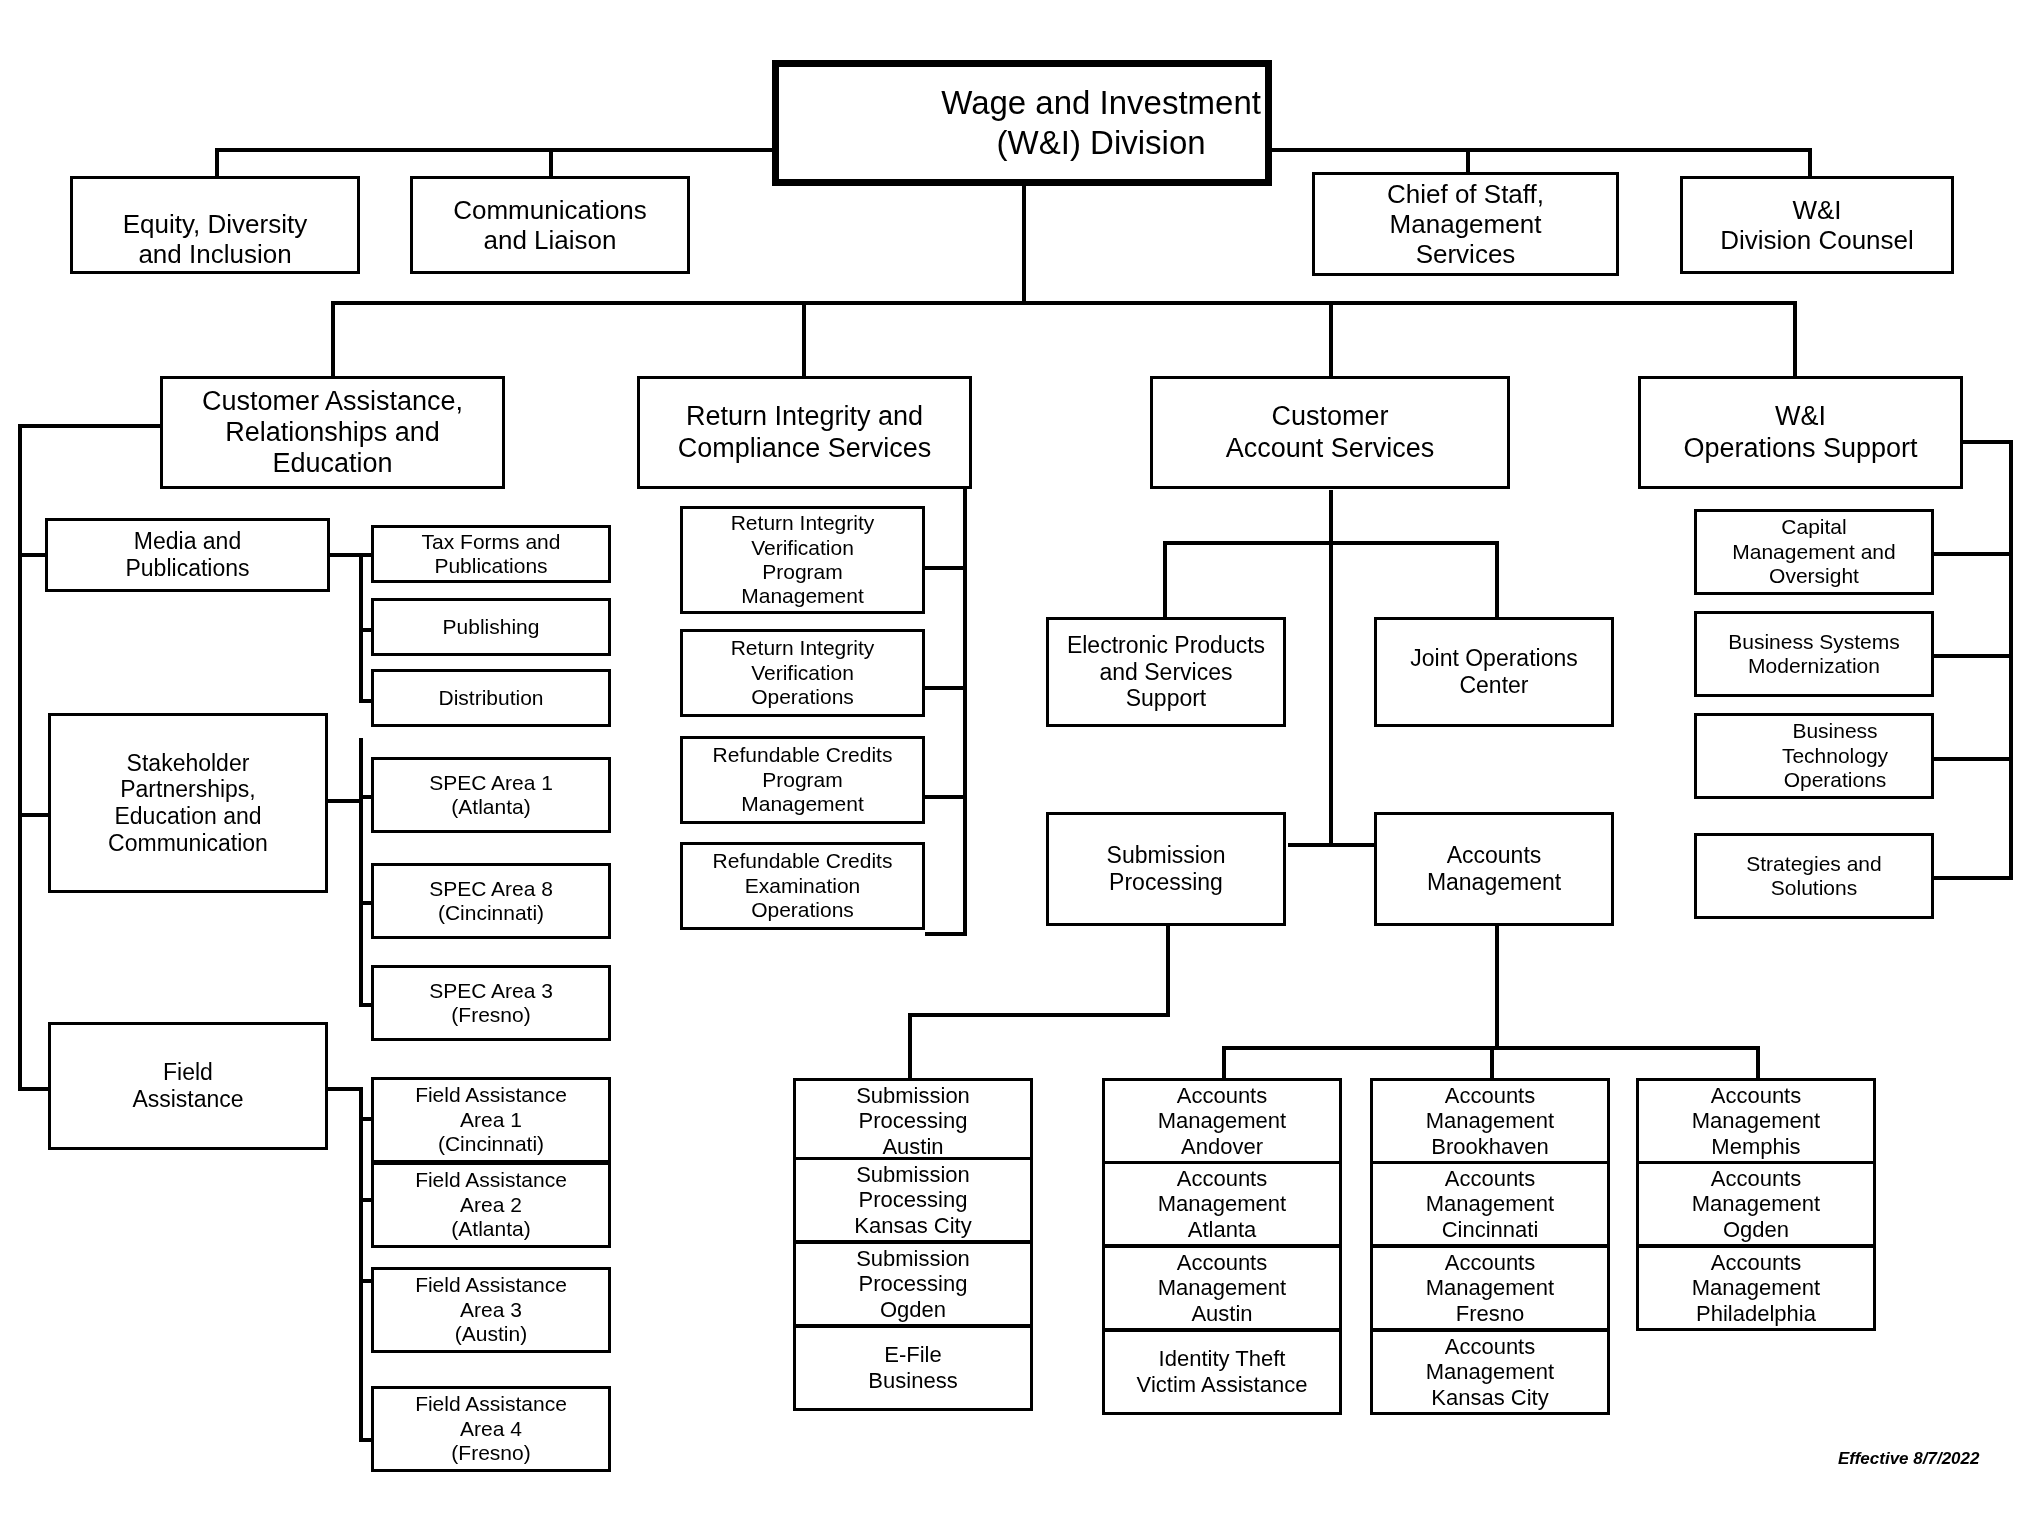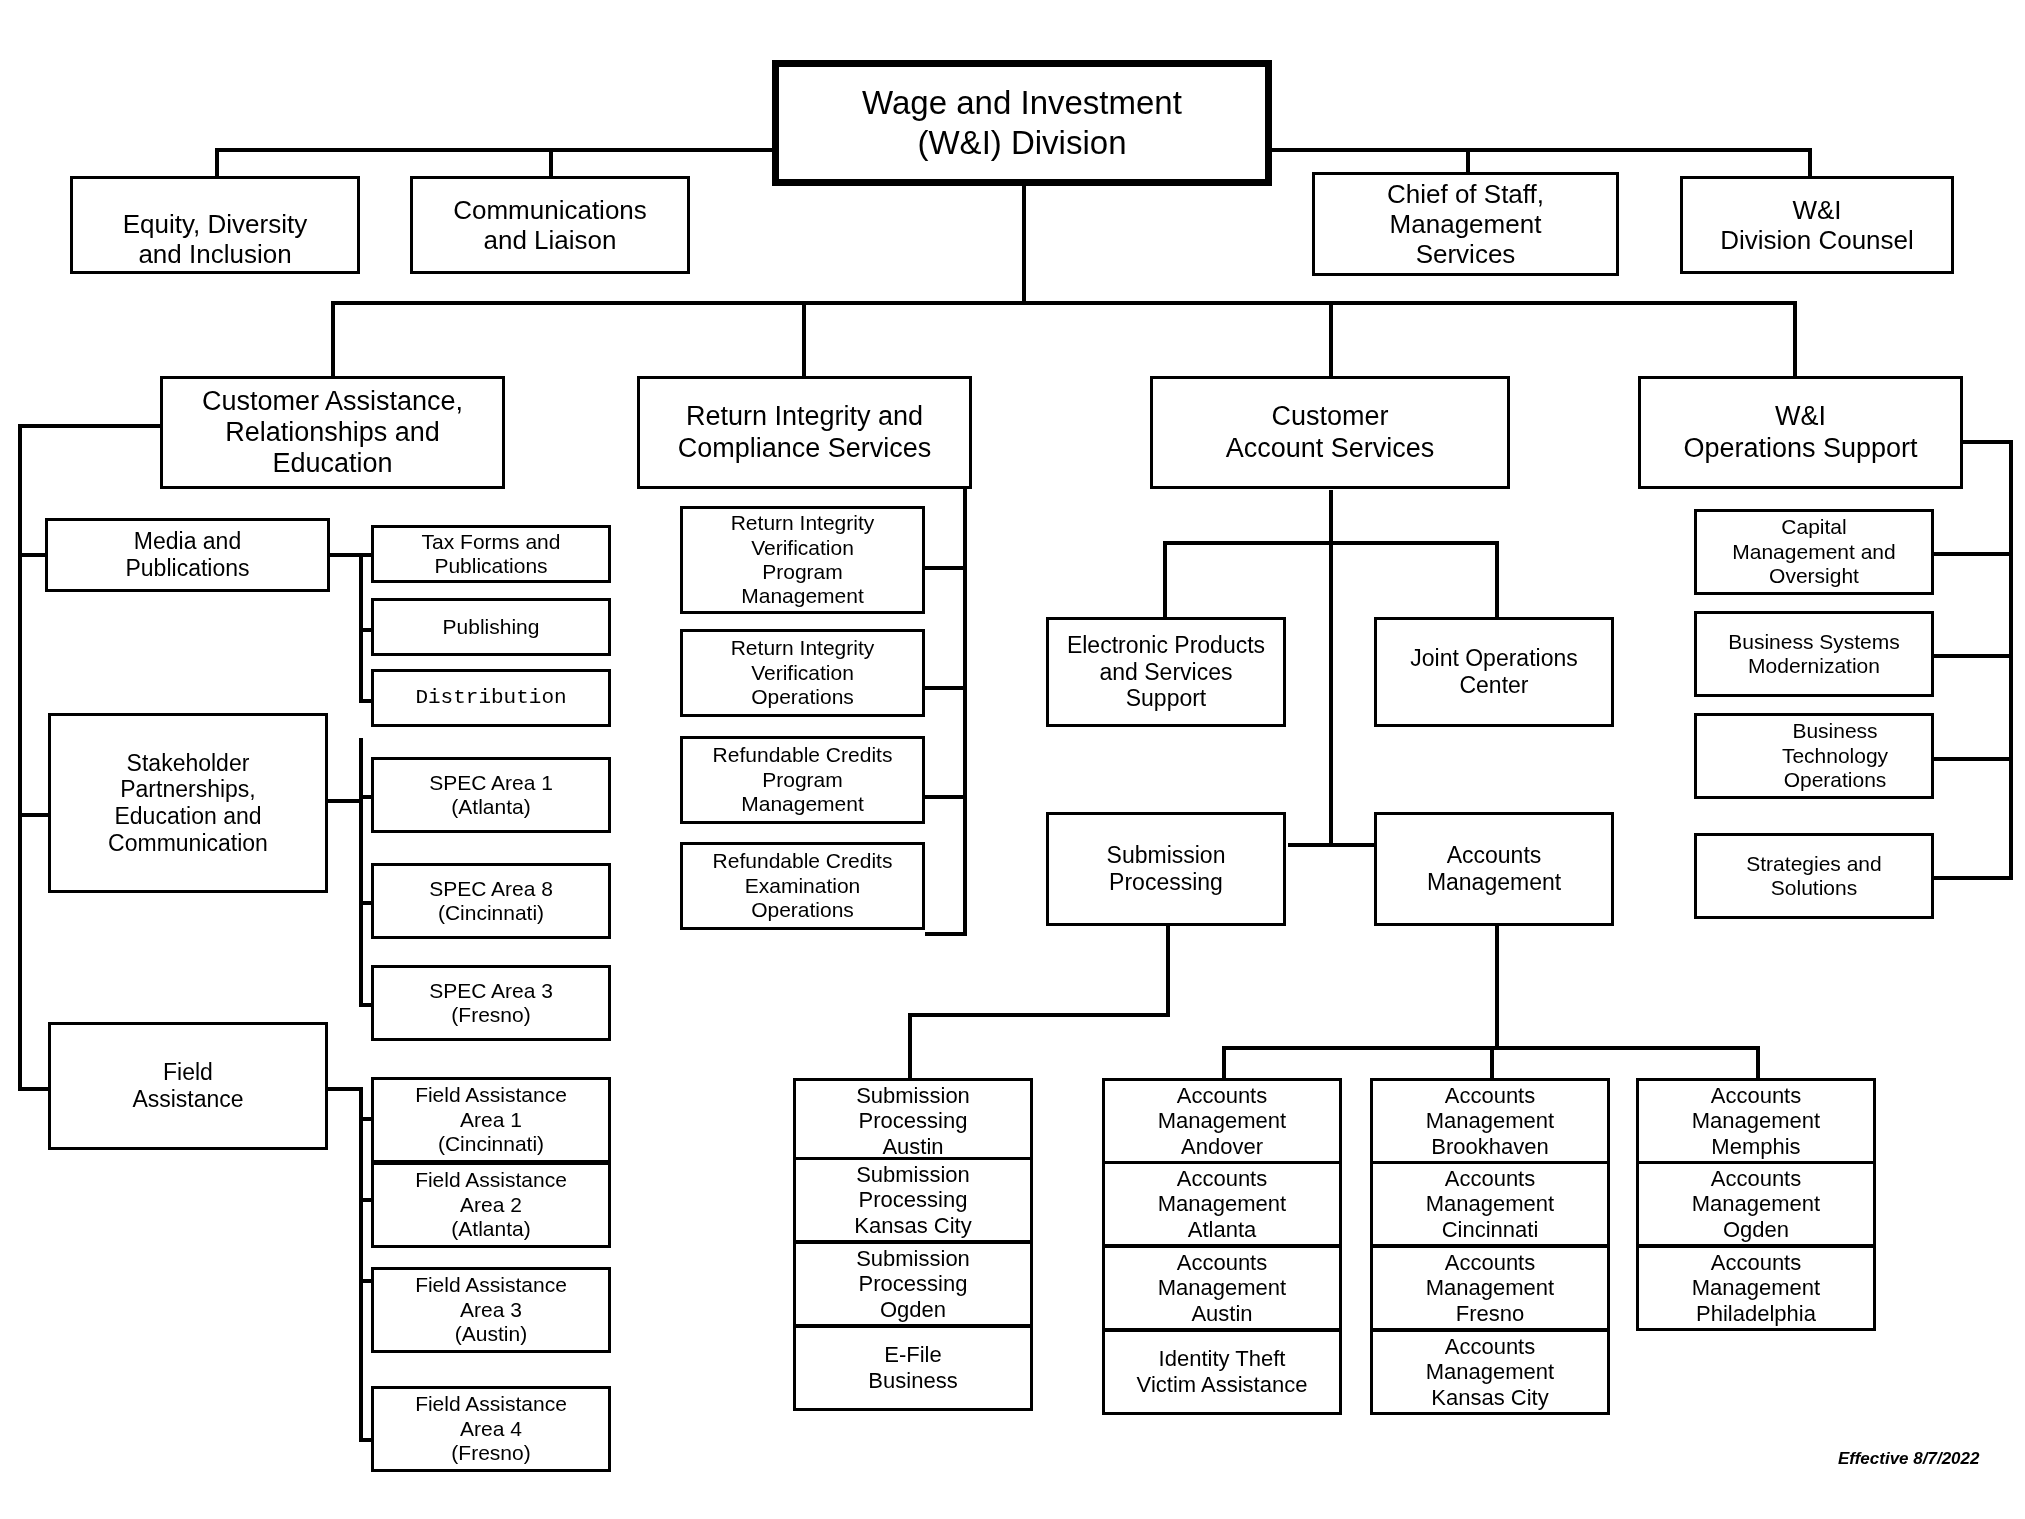--- a/index.html
+++ b/index.html
@@ -22,20 +22,21 @@
     color:#000000;
     line-height:1.16;
     z-index:5;
     white-space:pre-line;
     padding:2px 4px;
   }
   .box.root{
     border-width:7px;
     font-size:33px;
     line-height:1.22;
+    justify-content:flex-end;
   }
   .box.tier1{ font-size:26px; }
   .box.tier2{ font-size:27px; }
   .box.tier3{ font-size:23px; }
   .box.tier4{ font-size:21px; }
   .box.leaf{ font-size:22px; }
   .ln{
     position:absolute;
     background:#000000;
     z-index:1;
@@ -197,21 +198,21 @@
 Assistance</span>
   </div>
 
   <div class="box tier4" style="left:371px;top:525px;width:240px;height:58px;text-align:center;">
     <span>Tax Forms and
 Publications</span>
   </div>
   <div class="box tier4" style="left:371px;top:598px;width:240px;height:58px;">
     <span>Publishing</span>
   </div>
-  <div class="box tier4" style="left:371px;top:669px;width:240px;height:58px;font-family:Liberation Mono, monospace;">
+  <div class="box tier4" style="left:371px;top:669px;width:240px;height:58px;">
     <span>Distribution</span>
   </div>
 
   <div class="box tier4" style="left:371px;top:757px;width:240px;height:76px;">
     <span>SPEC Area 1
 (Atlanta)</span>
   </div>
   <div class="box tier4" style="left:371px;top:863px;width:240px;height:76px;">
     <span>SPEC Area 8
 (Cincinnati)</span>

